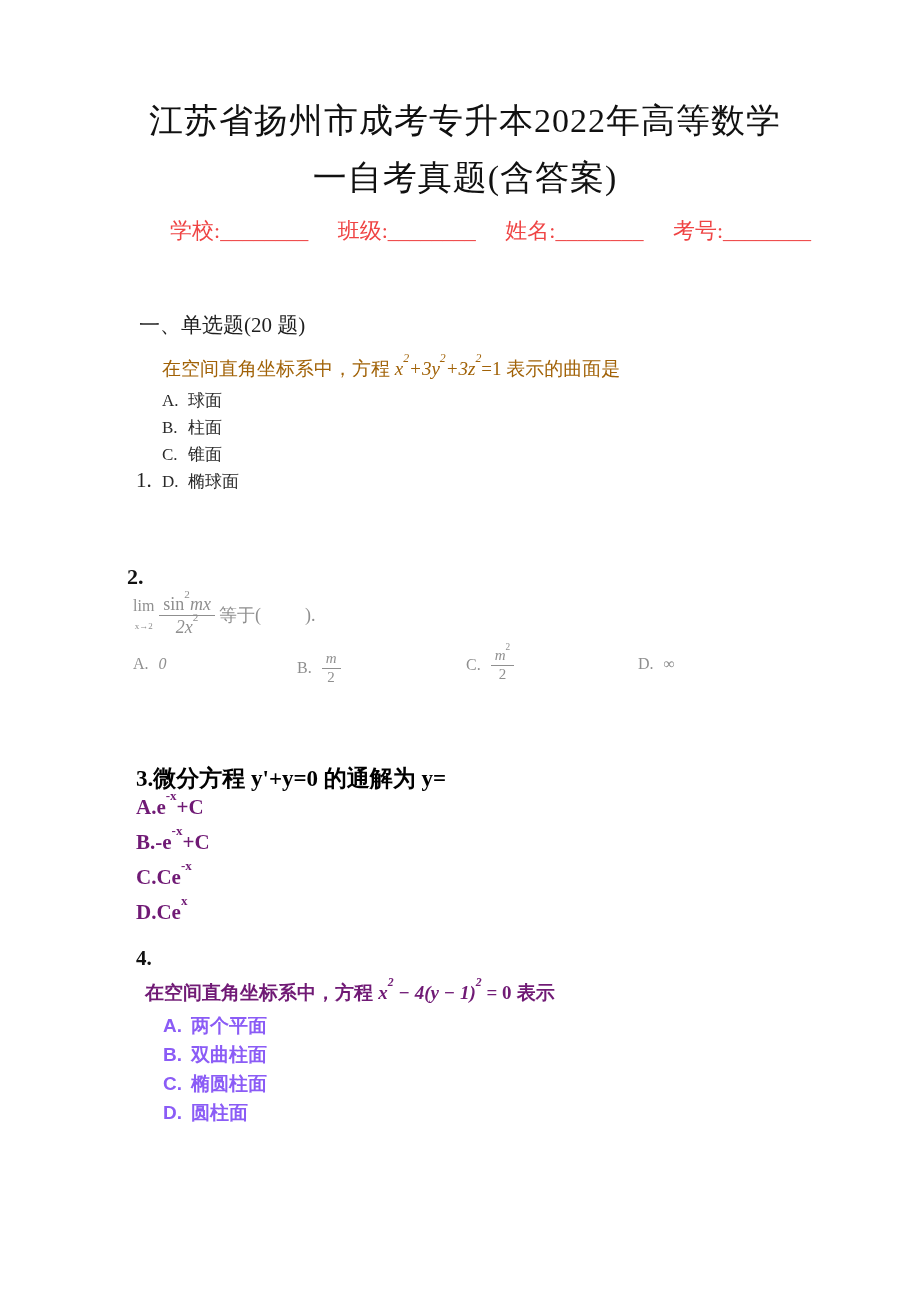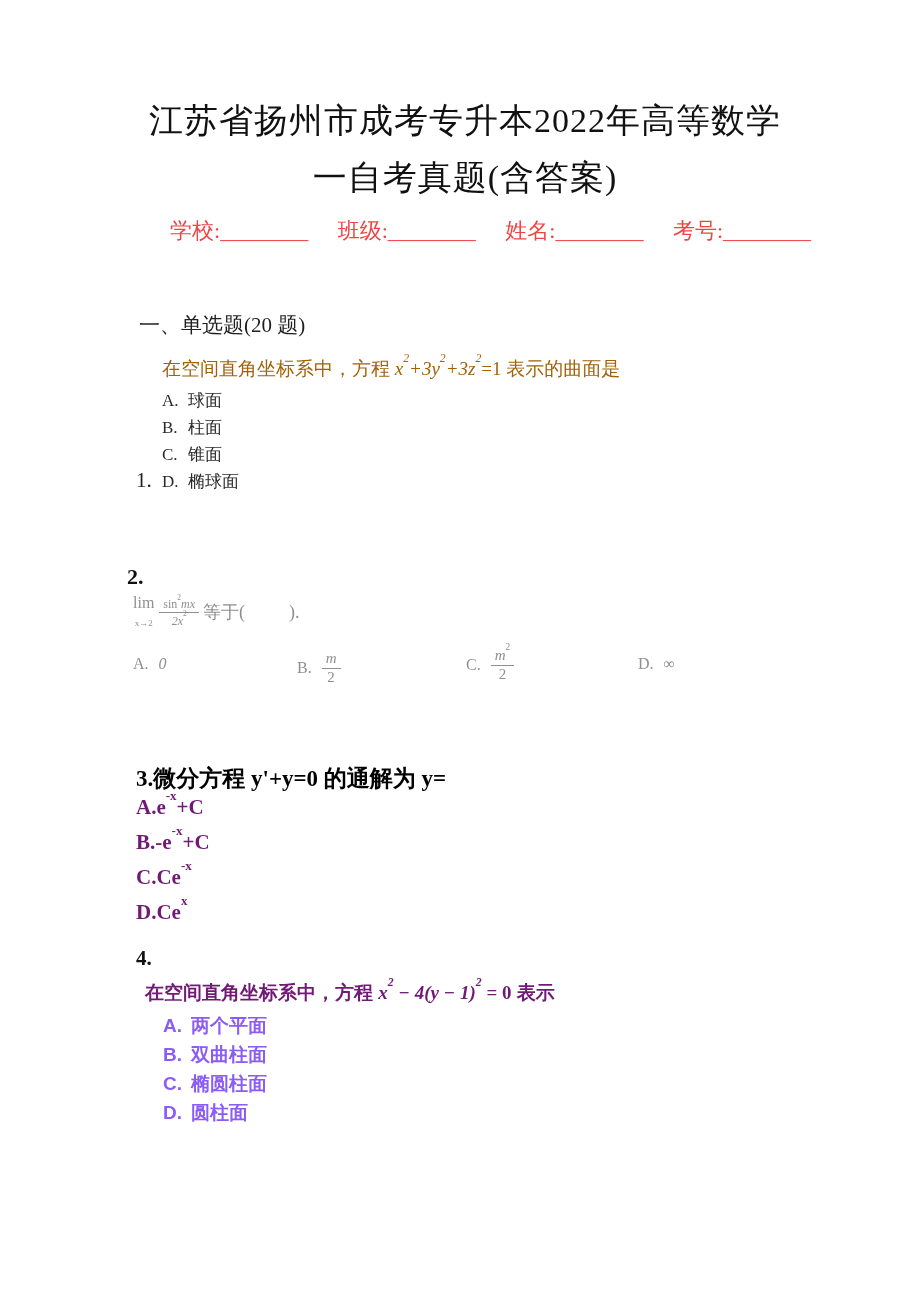--- a/index.html
+++ b/index.html
@@ -42,21 +42,21 @@
 
   
   .q2-number { top: 564px; left: 127px; font-size: 22px; font-weight: bold; color: #111; }
   .q2-formula { top: 594px; left: 133px; color: #8f8f8f; display: flex; align-items: center; }
   .lim { display: inline-block; text-align: center; margin-right: 5px; }
   .lim-top { font-size: 16px; line-height: 16px; }
   .lim-sub { font-size: 9px; line-height: 9px; }
   .frac { display: inline-block; text-align: center; vertical-align: middle; }
   .frac .num { display: block; border-bottom: 1px solid currentColor; padding: 0 4px 1px; line-height: 1.05; }
   .frac .den { display: block; padding-top: 1px; line-height: 1.05; }
-  .q2-formula .frac { font-size: 12px; }
+  .q2-formula .frac { font-size: 18px; }
   .q2-suffix { font-size: 18px; margin-left: 4px; }
   .paren-gap { display: inline-block; width: 44px; }
   .q2-options { top: 651px; left: 0; width: 920px; height: 46px; color: #8f8f8f; font-size: 16px; }
   .q2-options .opt { position: absolute; display: flex; align-items: center; }
   .q2-options .lbl { margin-right: 10px; }
   .q2-opt-a { left: 133px; top: 4px; }
   .q2-opt-b { left: 297px; top: 0; }
   .q2-opt-c { left: 466px; top: -4px; }
   .q2-opt-d { left: 638px; top: 4px; }
   .q2-options .frac { font-size: 15px; }

